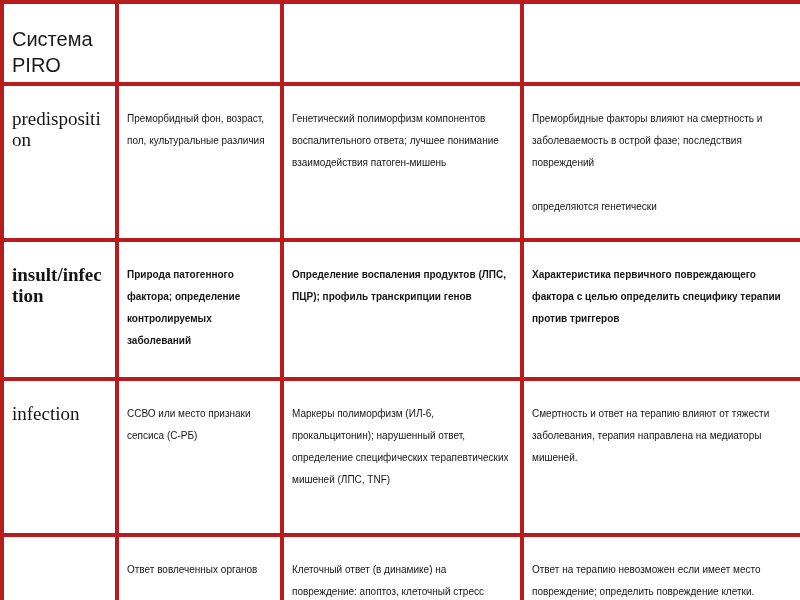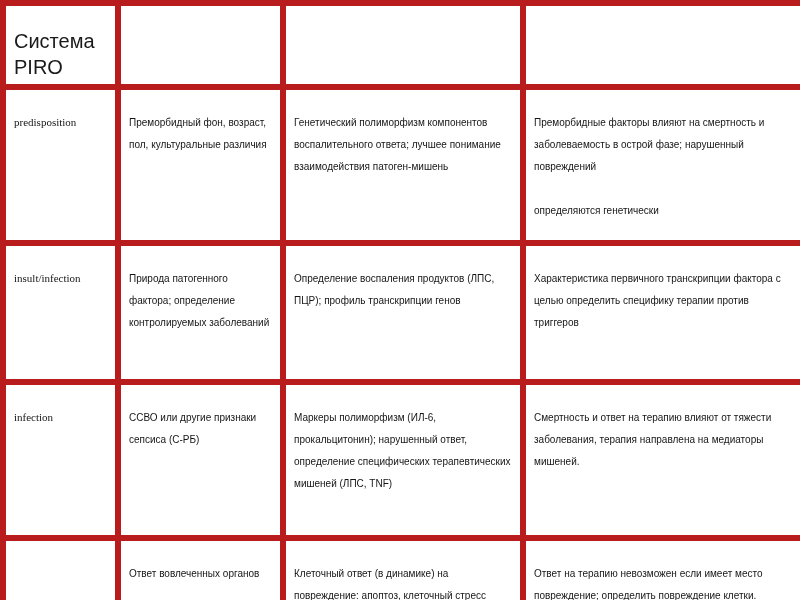--- a/index.html
+++ b/index.html
@@ -9,44 +9,44 @@
     background: #ffffff;
     font-family: "Liberation Sans", sans-serif;
   }
   table.piro {
     width: 800px;
     table-layout: fixed;
     border-collapse: collapse;
     background: #ffffff;
   }
   table.piro td {
-    border: 6px solid #b91c1c;
+    border: 4px solid #b91c1c;
     vertical-align: top;
     padding: 22px 8px 4px 8px;
     color: #151515;
   }
   col.c1 { width: 115px; }
   col.c2 { width: 165px; }
   col.c3 { width: 240px; }
   col.c4 { width: 280px; }
 
   .header-row td { height: 57px; }
   .row-1 td { height: 156px; }
-  .row-2 td { height: 139px; }
+  .row-2 td { height: 139px; font-weight: bold; }
   .row-3 td { height: 156px; }
   .row-4 td { height: 132px; }
 
   .table-title {
     font-family: "Liberation Sans", sans-serif;
     font-size: 20px;
     line-height: 26px;
     color: #1a1a1a;
   }
   .row-label {
-    font-size: 11px;
+    font-size: 19px;
     line-height: 21px;
     word-break: break-all;
     overflow-wrap: anywhere;
   }
   .label-serif { font-family: "Liberation Serif", serif; }
   .label-sans  { font-family: Liberation Serif, serif; margin-top: 45px; }
   .cell-text {
     font-family: "Liberation Sans", sans-serif;
     font-size: 10px;
     line-height: 22px;
@@ -84,47 +84,47 @@
     <td>
       <div class="row-label label-serif">predisposition</div>
     </td>
     <td>
       <div class="cell-text">Преморбидный фон, возраст, пол, культуральные различия</div>
     </td>
     <td>
       <div class="cell-text">Генетический полиморфизм компонентов воспалительного ответа; лучшее понимание взаимодействия патоген-мишень</div>
     </td>
     <td>
-      <div class="cell-text">Преморбидные факторы влияют на смертность и заболеваемость в острой фазе; нарушенный повреждений
+      <div class="cell-text">Преморбидные факторы влияют на смертность и заболеваемость в острой фазе; последствия повреждений
 
 определяются генетически</div>
     </td>
   </tr>
 
   <tr class="row-2">
     <td>
       <div class="row-label label-serif">insult/infection</div>
     </td>
     <td>
       <div class="cell-text">Природа патогенного фактора; определение контролируемых заболеваний</div>
     </td>
     <td>
       <div class="cell-text">Определение воспаления продуктов (ЛПС, ПЦР); профиль транскрипции генов</div>
     </td>
     <td>
-      <div class="cell-text">Характеристика первичного транскрипции фактора с целью определить специфику терапии против триггеров</div>
+      <div class="cell-text">Характеристика первичного повреждающего фактора с целью определить специфику терапии против триггеров</div>
     </td>
   </tr>
 
   <tr class="row-3">
     <td>
       <div class="row-label label-serif">infection</div>
     </td>
     <td>
-      <div class="cell-text">ССВО или другие признаки сепсиса (С-РБ)</div>
+      <div class="cell-text">ССВО или место признаки сепсиса (С-РБ)</div>
     </td>
     <td>
       <div class="cell-text">Маркеры полиморфизм (ИЛ-6, прокальцитонин); нарушенный ответ, определение специфических терапевтических мишеней (ЛПС, TNF)</div>
     </td>
     <td>
       <div class="cell-text">Смертность и ответ на терапию влияют от тяжести заболевания, терапия направлена на медиаторы мишеней.</div>
     </td>
   </tr>
 
   <tr class="row-4">

